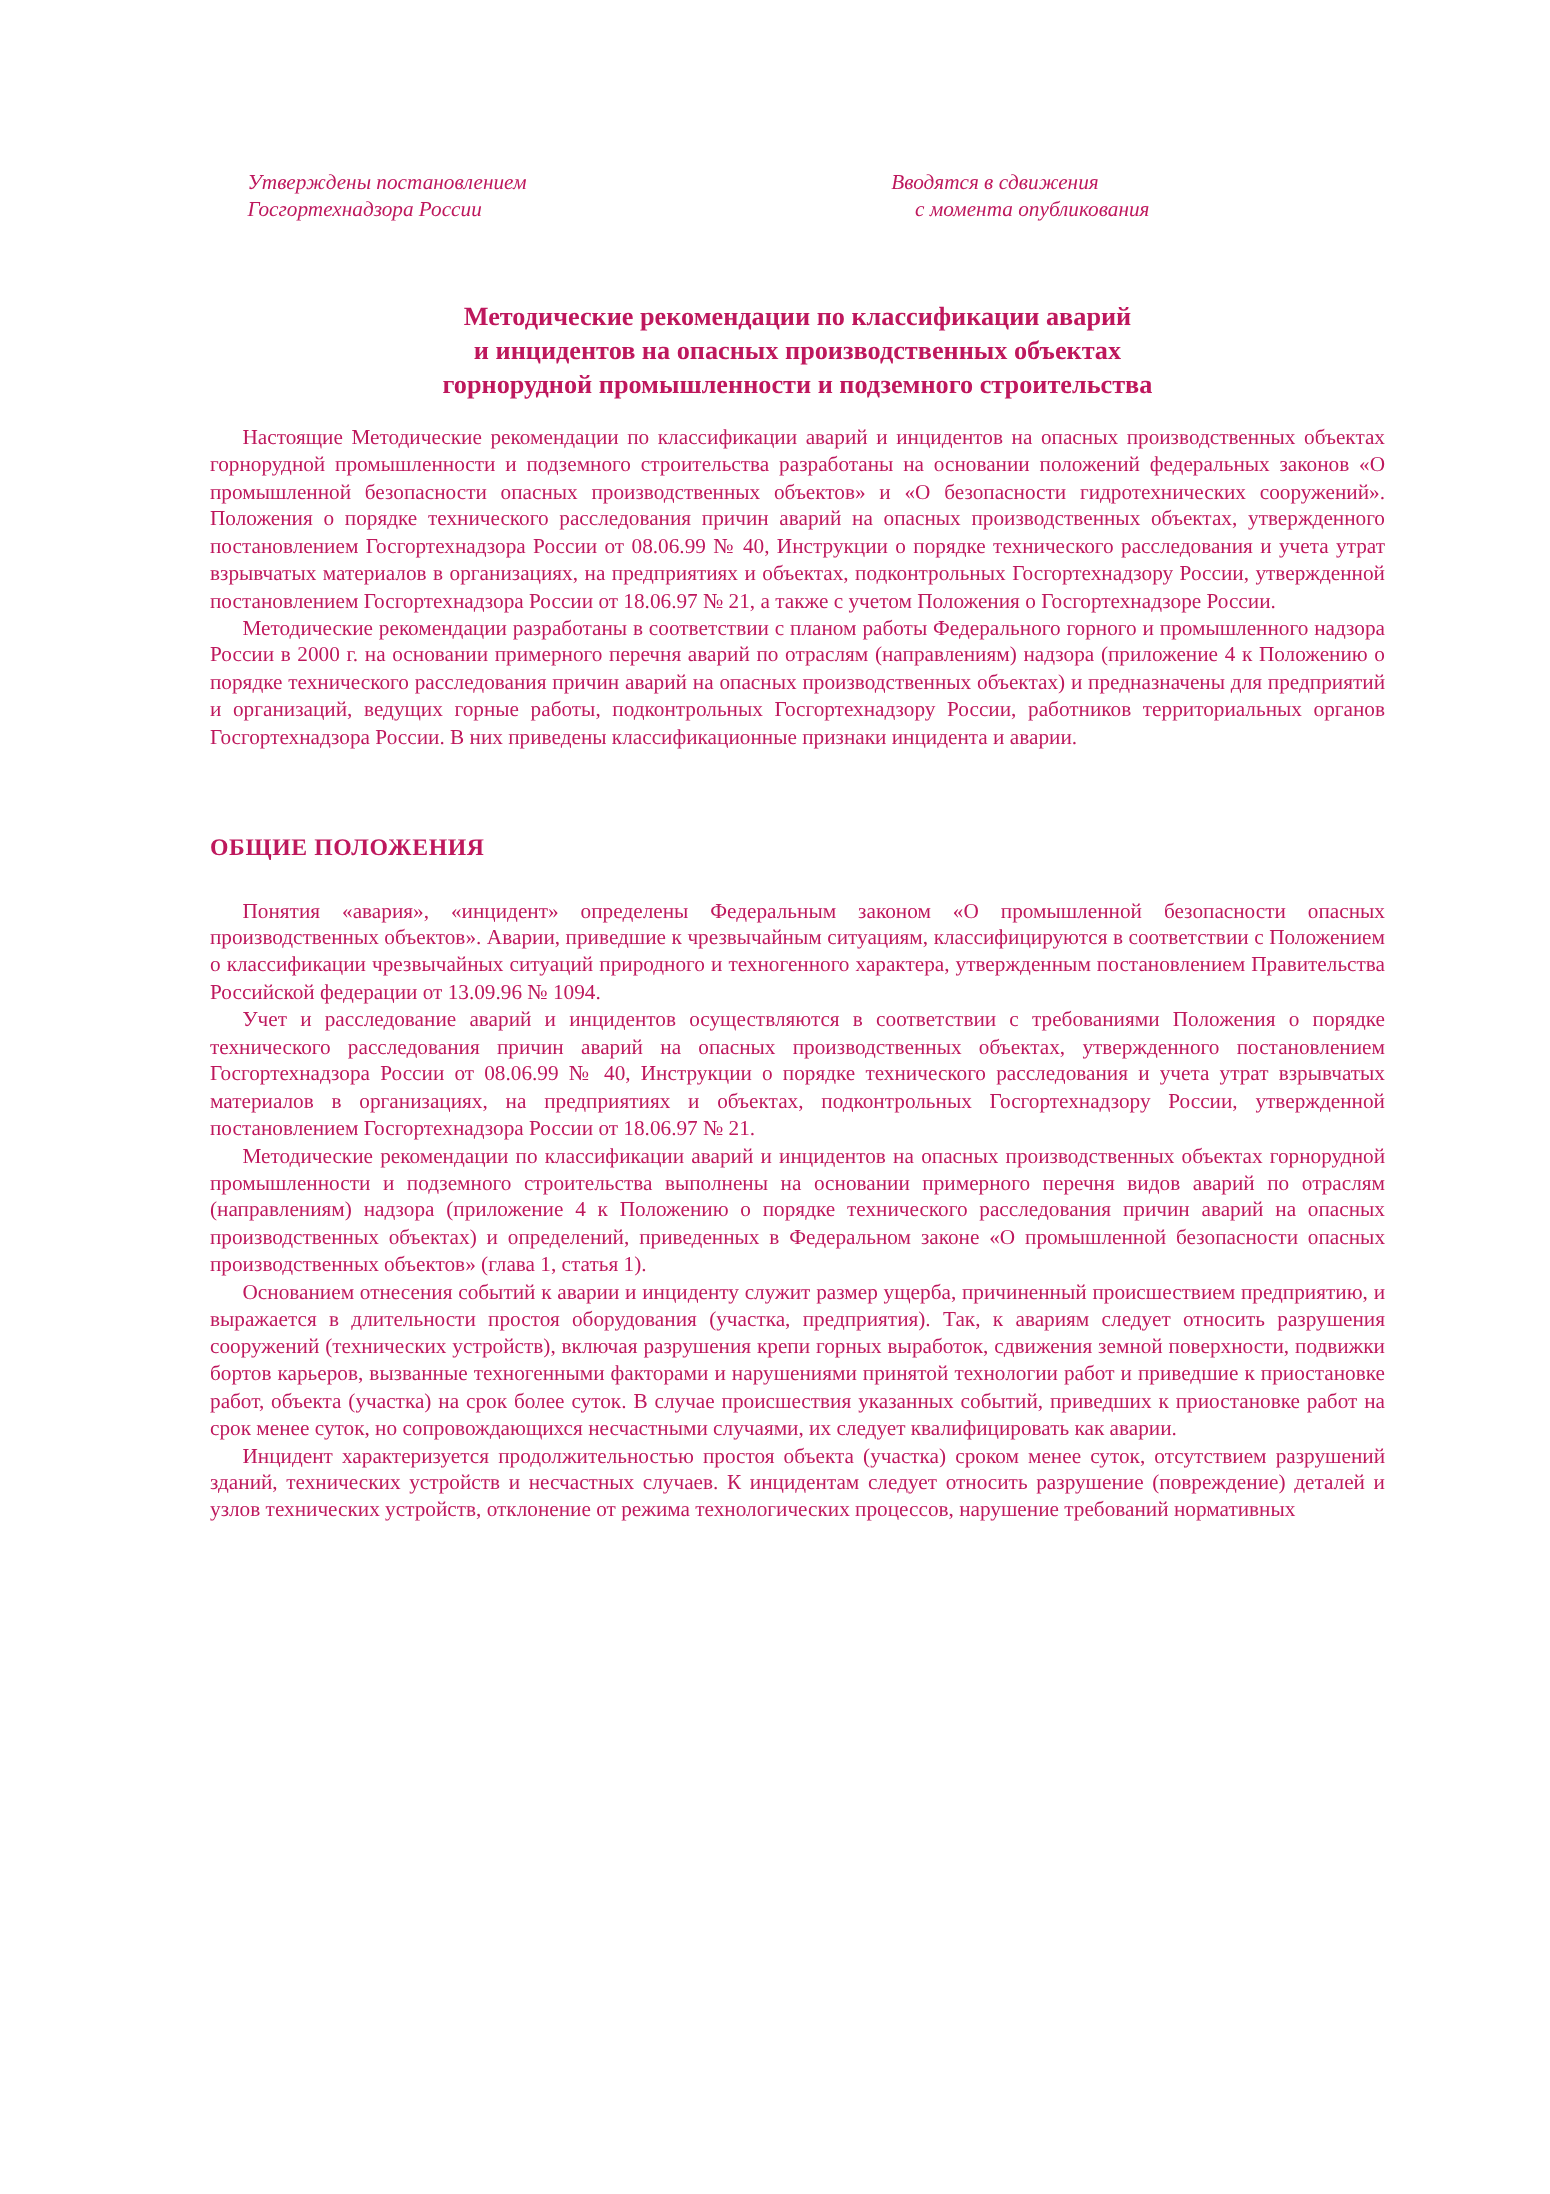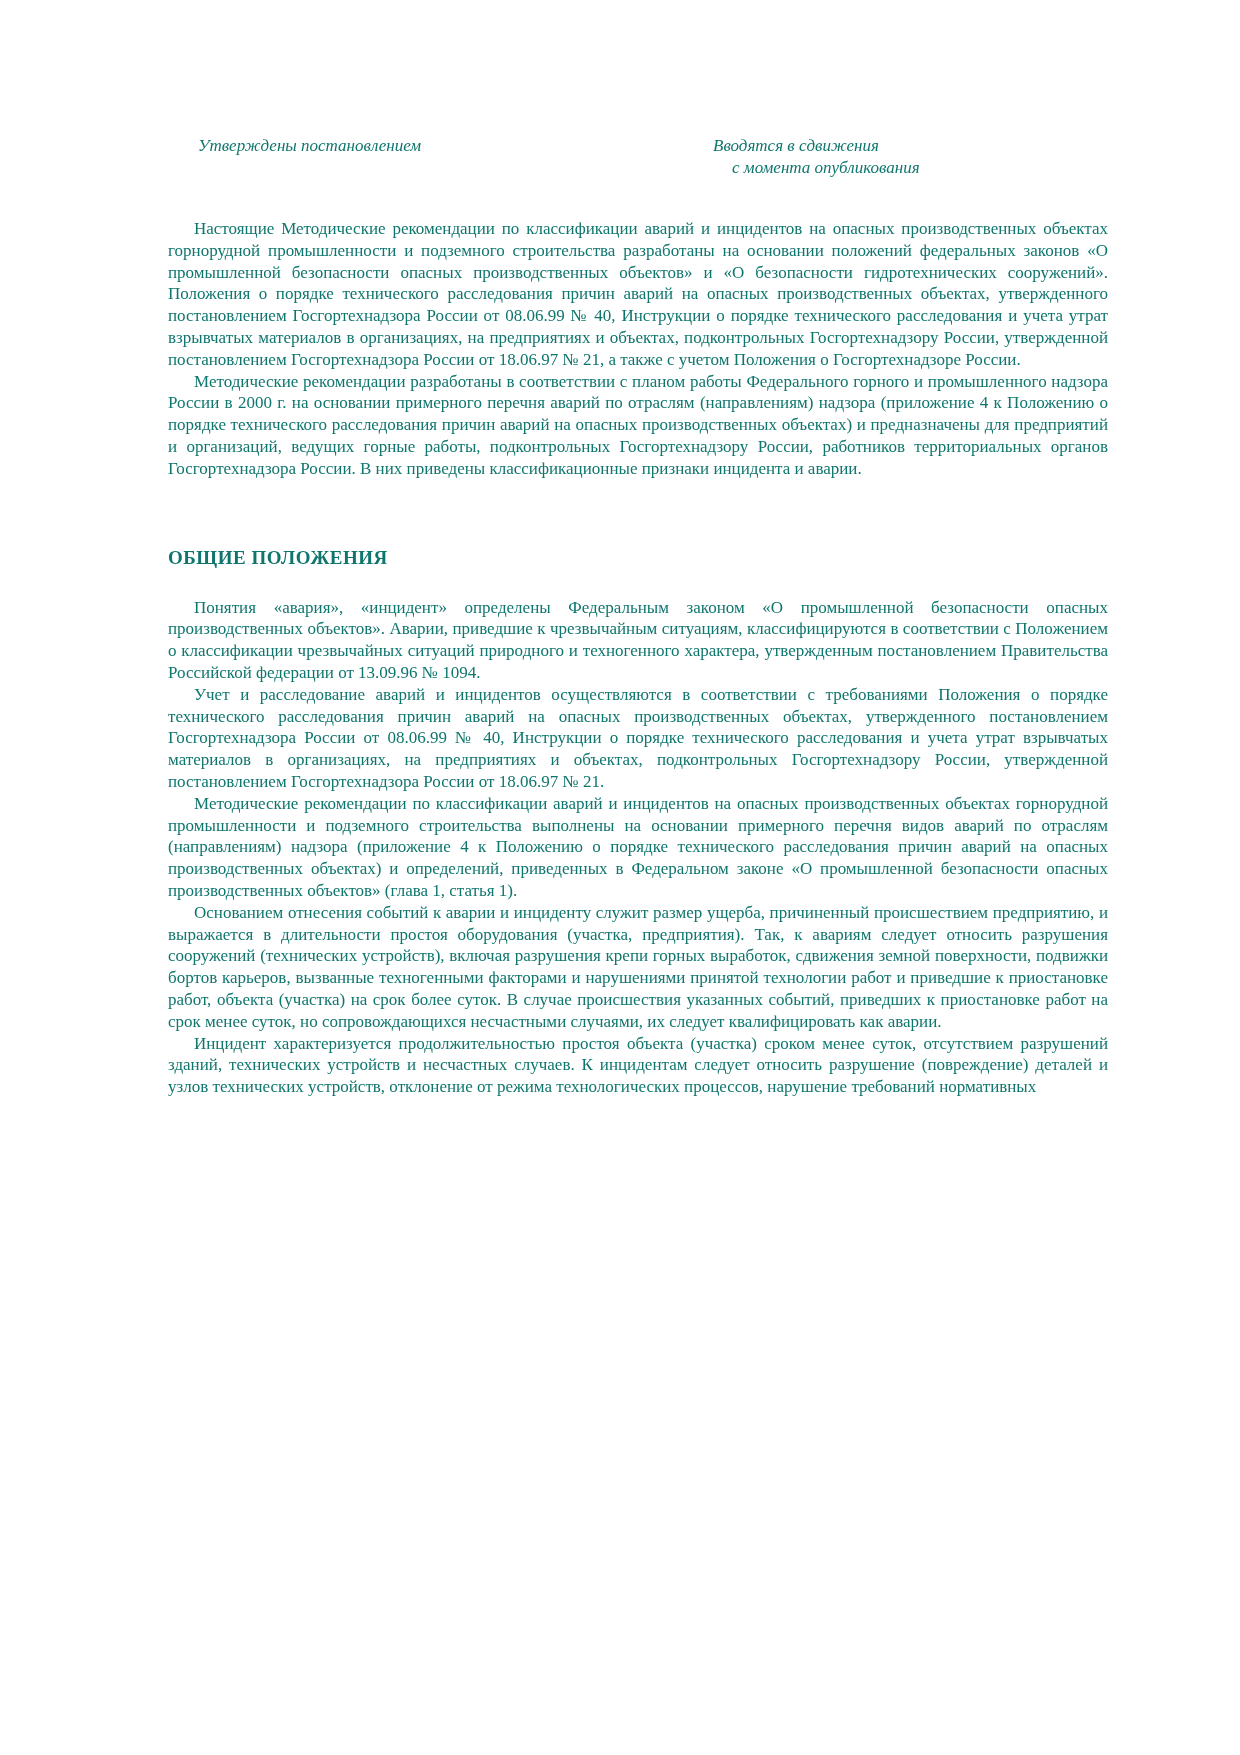--- a/index.html
+++ b/index.html
@@ -7,21 +7,21 @@
     padding: 0;
     background: #ffffff;
   }
   .page {
     position: relative;
     width: 1240px;
     height: 1755px;
     box-sizing: border-box;
     padding: 135px 132px 0 168px;
     background: #ffffff;
-    color: #0f766e;
+    color: #be185d;
     font-family: "Liberation Serif", "DejaVu Serif", serif;
     overflow: hidden;
   }
   .approval {
     position: relative;
     font-style: italic;
     font-size: 17px;
     line-height: 21.5px;
     height: 65px;
   }
@@ -69,27 +69,33 @@
   }
 </style>
 </head>
 <body>
 
 <div class="page">
 
   <div class="approval">
     <div class="approval-left">
       <div>Утверждены постановлением</div>
+      <div>Госгортехнадзора России</div>
     </div>
     <div class="approval-right">
       <div>Вводятся в сдвижения</div>
       <div class="line2">с момента опубликования</div>
     </div>
   </div>
 
+  <div class="doc-title">
+    <div>Методические рекомендации по классификации аварий</div>
+    <div>и инцидентов на опасных производственных объектах</div>
+    <div>горнорудной промышленности и подземного строительства</div>
+  </div>
 
 
   <div class="body-text">
     <p>Настоящие Методические рекомендации по классификации аварий и инцидентов на опасных производственных объектах горнорудной промышленности и подземного строительства разработаны на основании положений федеральных законов «О промышленной безопасности опасных производственных объектов» и «О безопасности гидротехнических сооружений». Положения о порядке технического расследования причин аварий на опасных производственных объектах, утвержденного постановлением Госгортехнадзора России от 08.06.99 № 40, Инструкции о порядке технического расследования и учета утрат взрывчатых материалов в организациях, на предприятиях и объектах, подконтрольных Госгортехнадзору России, утвержденной постановлением Госгортехнадзора России от 18.06.97 № 21, а также с учетом Положения о Госгортехнадзоре России.</p>
     <p>Методические рекомендации разработаны в соответствии с планом работы Федерального горного и промышленного надзора России в 2000 г. на основании примерного перечня аварий по отраслям (направлениям) надзора (приложение 4 к Положению о порядке технического расследования причин аварий на опасных производственных объектах) и предназначены для предприятий и организаций, ведущих горные работы, подконтрольных Госгортехнадзору России, работников территориальных органов Госгортехнадзора России. В них приведены классификационные признаки инцидента и аварии.</p>
 
     <div class="section-heading">ОБЩИЕ ПОЛОЖЕНИЯ</div>
 
     <p>Понятия «авария», «инцидент» определены Федеральным законом «О промышленной безопасности опасных производственных объектов». Аварии, приведшие к чрезвычайным ситуациям, классифицируются в соответствии с Положением о классификации чрезвычайных ситуаций природного и техногенного характера, утвержденным постановлением Правительства Российской федерации от 13.09.96 № 1094.</p>
     <p>Учет и расследование аварий и инцидентов осуществляются в соответствии с требованиями Положения о порядке технического расследования причин аварий на опасных производственных объектах, утвержденного постановлением Госгортехнадзора России от 08.06.99 № 40, Инструкции о порядке технического расследования и учета утрат взрывчатых материалов в организациях, на предприятиях и объектах, подконтрольных Госгортехнадзору России, утвержденной постановлением Госгортехнадзора России от 18.06.97 № 21.</p>

